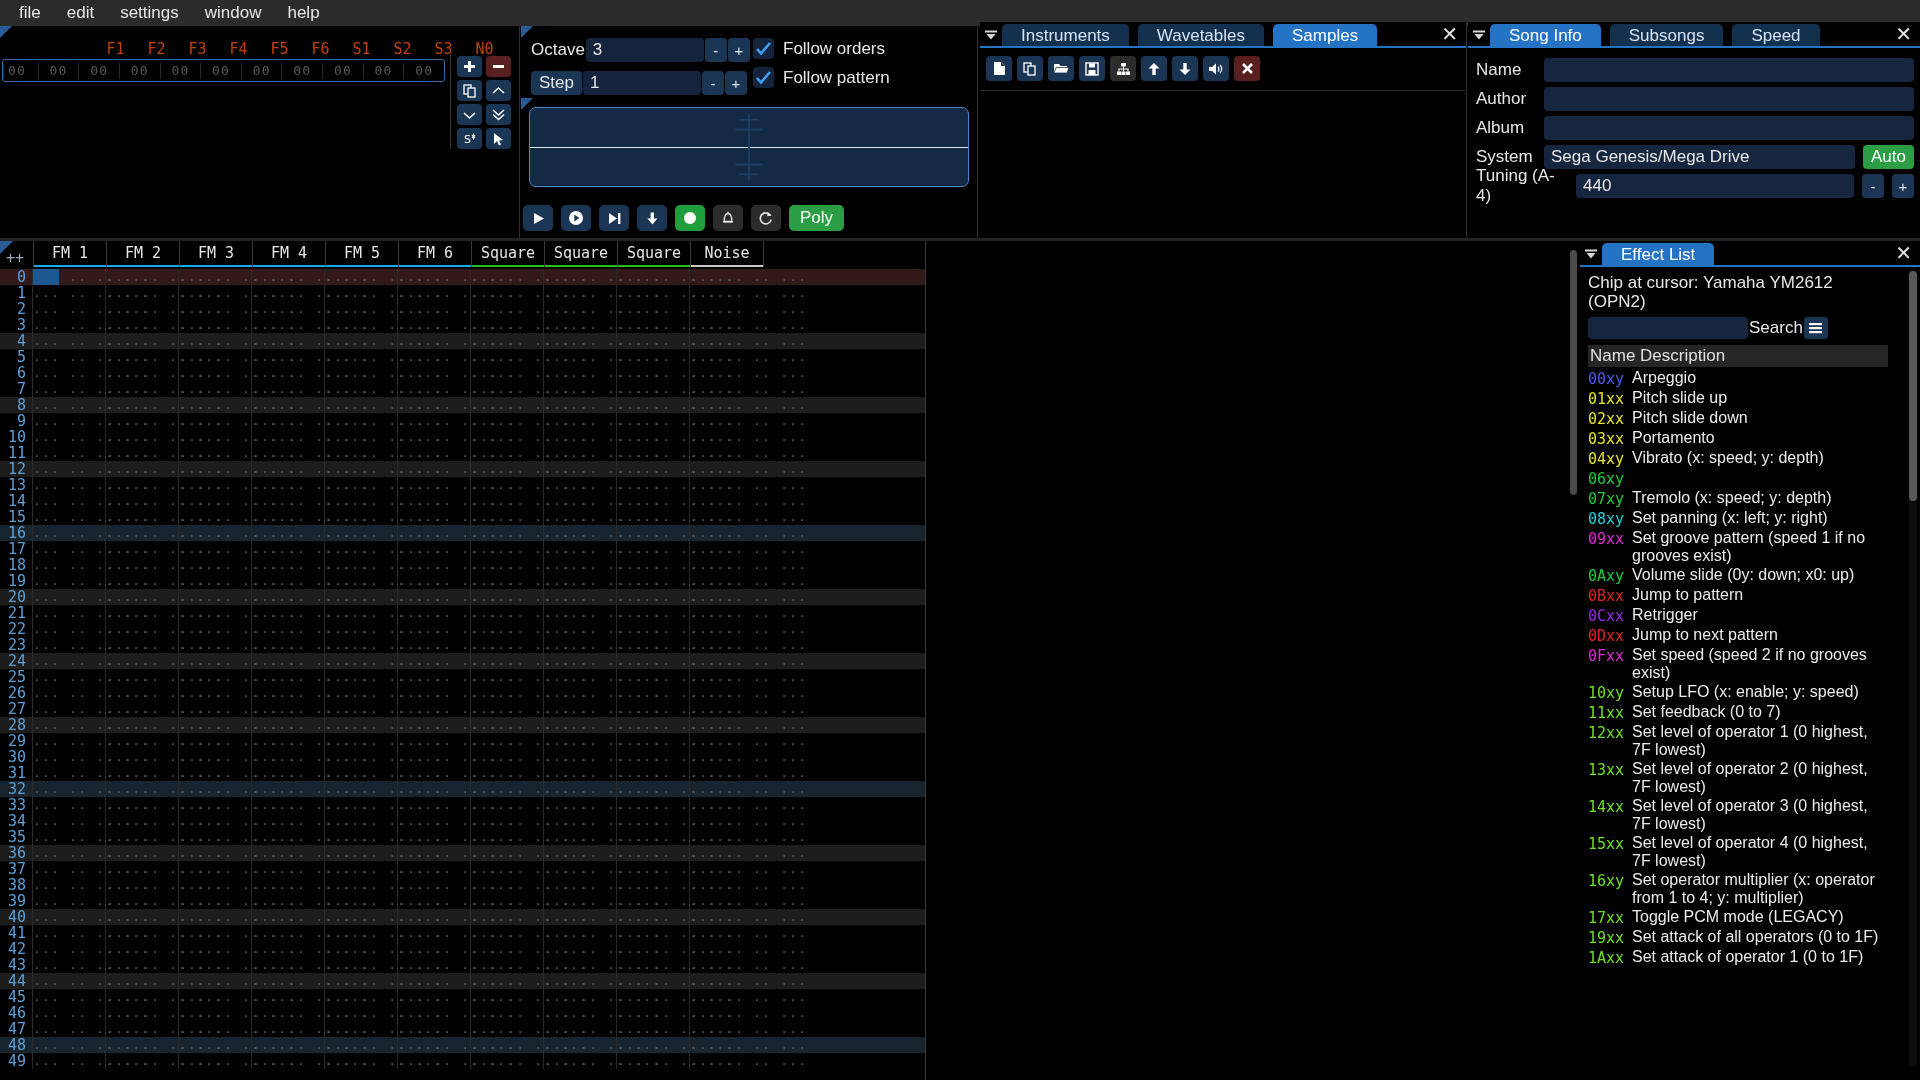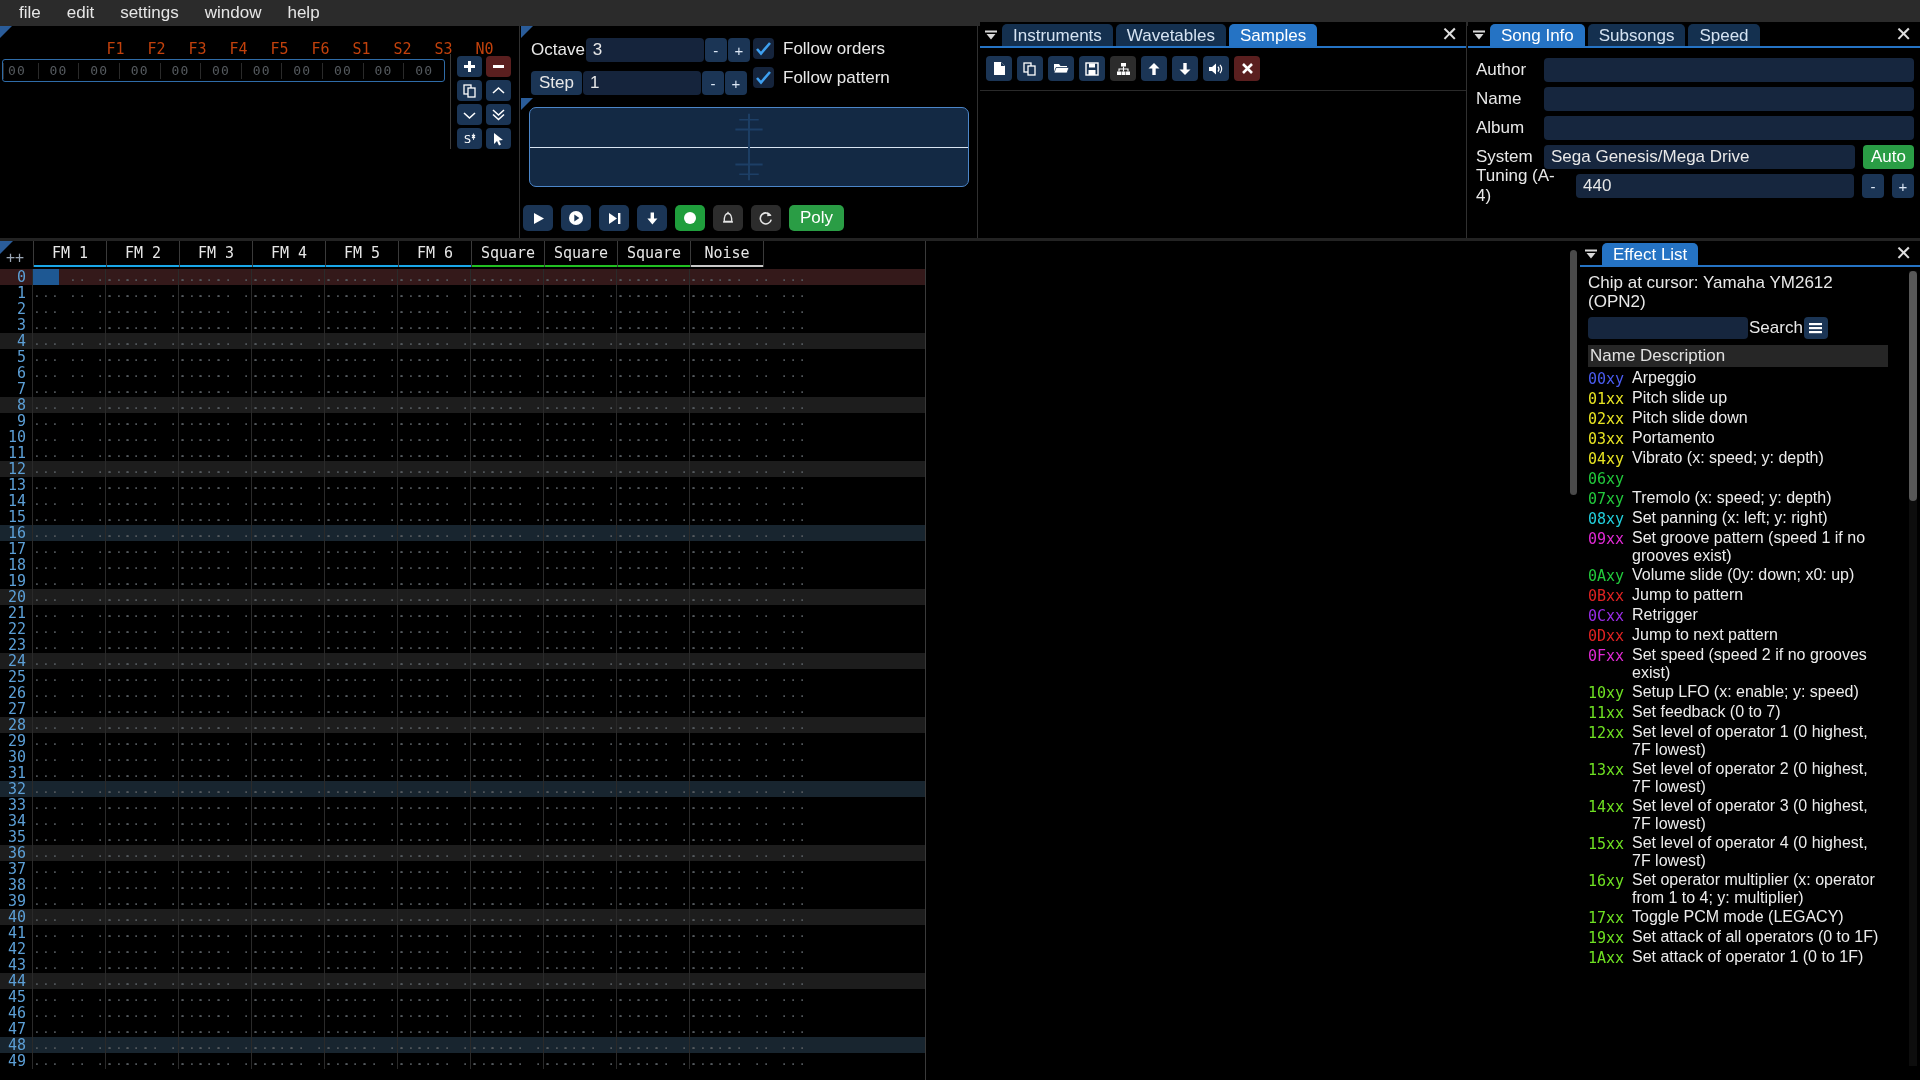--- a/index.html
+++ b/index.html
@@ -76,22 +76,22 @@
   .pbtn.green { background: #1f9e3c; }
   .pbtn.grey { background: #2c2c2c; }
   .poly-btn { background: #2a9d45; color: #ffffff; border-radius: 5px; padding: 3px 11px; font-size: 17px; cursor: pointer; }
 
   .panel-vsep { position: absolute; top: 26px; width: 1px; height: 212px; background: #303030; }
 
   
   .ins-panel { position: absolute; left: 980px; top: 22px; width: 486px; height: 216px; background: #000; }
   .tabbar { position: relative; height: 26px; display: flex; align-items: flex-end; }
   .tab-caret { width: 22px; height: 26px; display: flex; align-items: center; justify-content: center; color: #d8d8d8; }
-  .tab { height: 24px; padding: 0 11px; background: #14304f; color: #d5e3f2; font-size: 17px;
-      border-radius: 5px 5px 0 0; line-height: 24px; margin-right: 3px; cursor: pointer; }
+  .tab { height: 24px; padding: 0 19px; background: #14304f; color: #d5e3f2; font-size: 17px;
+      border-radius: 5px 5px 0 0; line-height: 24px; margin-right: 9px; cursor: pointer; }
   .tab.active { background: #2573c4; color: #ffffff; }
   .tab-close { position: absolute; right: 8px; top: 2px; color: #e0e0e0; font-size: 20px; cursor: pointer; line-height: 20px; }
   .tab-underline { position: absolute; left: 0; bottom: 0; width: 100%; height: 2px; background: #2573c4; }
   .ins-toolbar { position: absolute; left: 6px; top: 34px; display: flex; gap: 5px; }
   .ibtn { width: 26px; height: 25px; background: #1b3555; border-radius: 4px;
       display: flex; align-items: center; justify-content: center; cursor: pointer; color: #e3ecf7; }
   .ibtn.grey { background: #2c2c2c; }
   .ibtn.red { background: #5a1f1f; }
   .ins-hr { position: absolute; left: 0; top: 68px; width: 486px; height: 1px; background: #2a2a2a; }
 
@@ -430,25 +430,25 @@
           </svg>
       </div>
       <div class="tab active">Song Info</div>
       <div class="tab">Subsongs</div>
       <div class="tab">Speed</div>
       <div class="tab-close">✕</div>
       <div class="tab-underline"></div>
     </div>
     <div class="sp-grid">
       <div class="sp-line">
+        <span class="sp-lab">Name</span>
+        <span class="sp-field"></span>
+      </div>
+      <div class="sp-line">
         <span class="sp-lab">Author</span>
-        <span class="sp-field"></span>
-      </div>
-      <div class="sp-line">
-        <span class="sp-lab">Name</span>
         <span class="sp-field"></span>
       </div>
       <div class="sp-line">
         <span class="sp-lab">Album</span>
         <span class="sp-field"></span>
       </div>
       <div class="sp-line">
         <span class="sp-lab">System</span>
         <span class="sp-field">Sega Genesis/Mega Drive</span>
         <span class="auto-btn">Auto</span>

